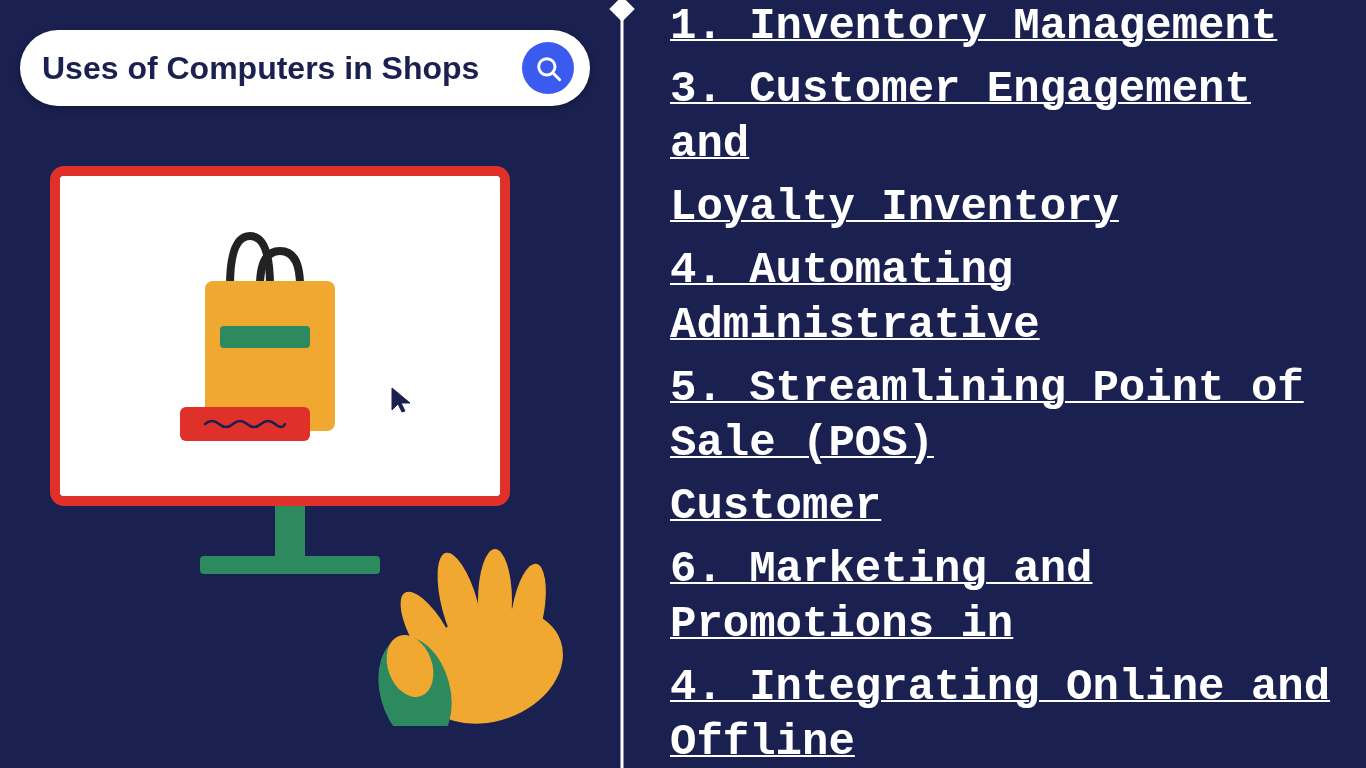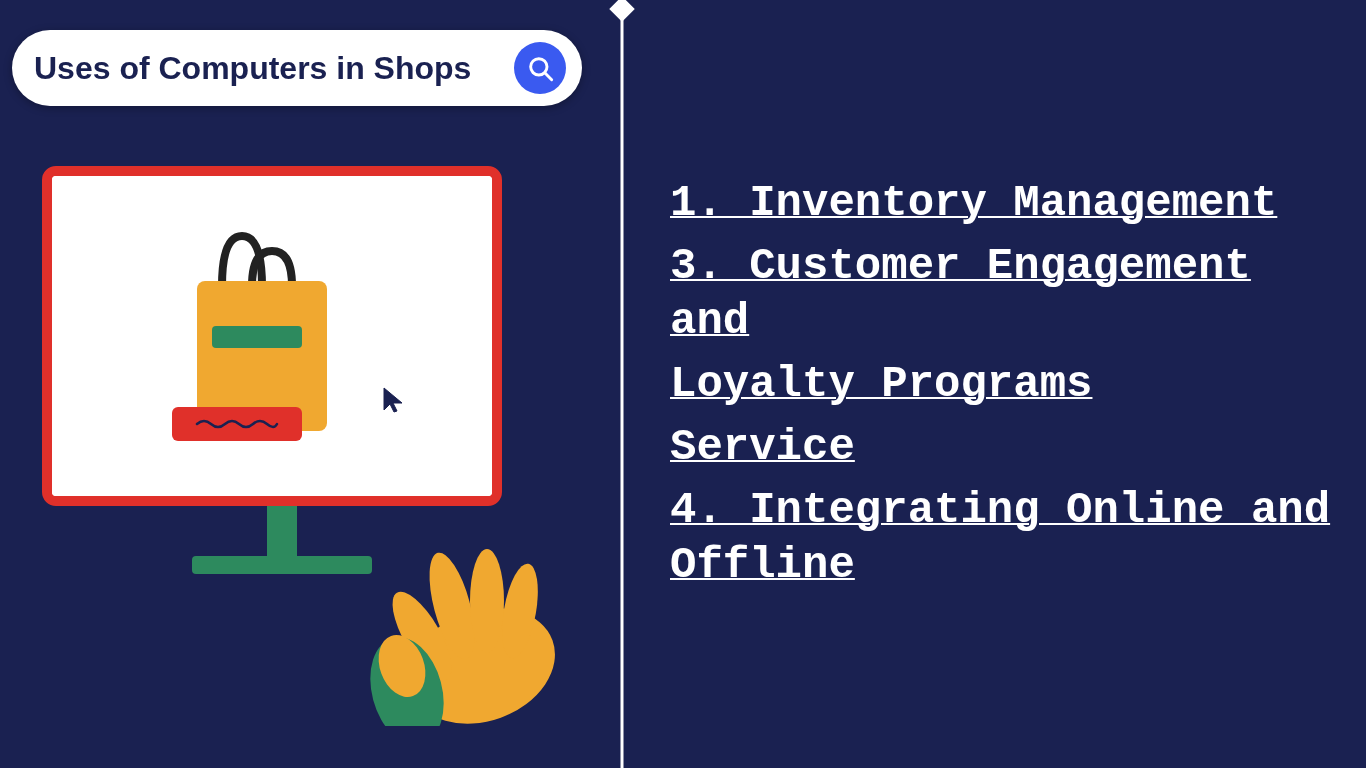--- a/index.html
+++ b/index.html
@@ -16,21 +16,21 @@
 
     
     .left-panel {
       width: 620px;
       height: 768px;
       flex-shrink: 0;
       position: relative;
       display: flex;
       flex-direction: column;
       align-items: flex-start;
-      padding: 30px 12px;
+      padding: 30px 20px;
     }
 
     .search-bar {
       display: flex;
       align-items: center;
       background: white;
       border-radius: 40px;
       padding: 12px 16px 12px 22px;
       width: 570px;
       justify-content: space-between;
@@ -299,17 +299,20 @@
 
 <div class="divider">
   <div class="divider-diamond"></div>
   <div class="divider-line"></div>
 </div>
 
 <div class="right-panel">
   <ul class="nav-list">
     <li class="nav-item">1. Inventory Management</li>
     <li class="nav-item">3. Customer Engagement and</li>
-    <li class="nav-item">Loyalty Programs</li>
-    <li class="nav-item">Service</li>
+    <li class="nav-item">Loyalty Inventory</li>
+    <li class="nav-item">4. Automating Administrative</li>
+    <li class="nav-item">5. Streamlining Point of Sale (POS)</li>
+    <li class="nav-item">Customer</li>
+    <li class="nav-item">6. Marketing and Promotions in</li>
     <li class="nav-item">4. Integrating Online and Offline</li>
   </ul>
 </div>
 
 </body></html>

